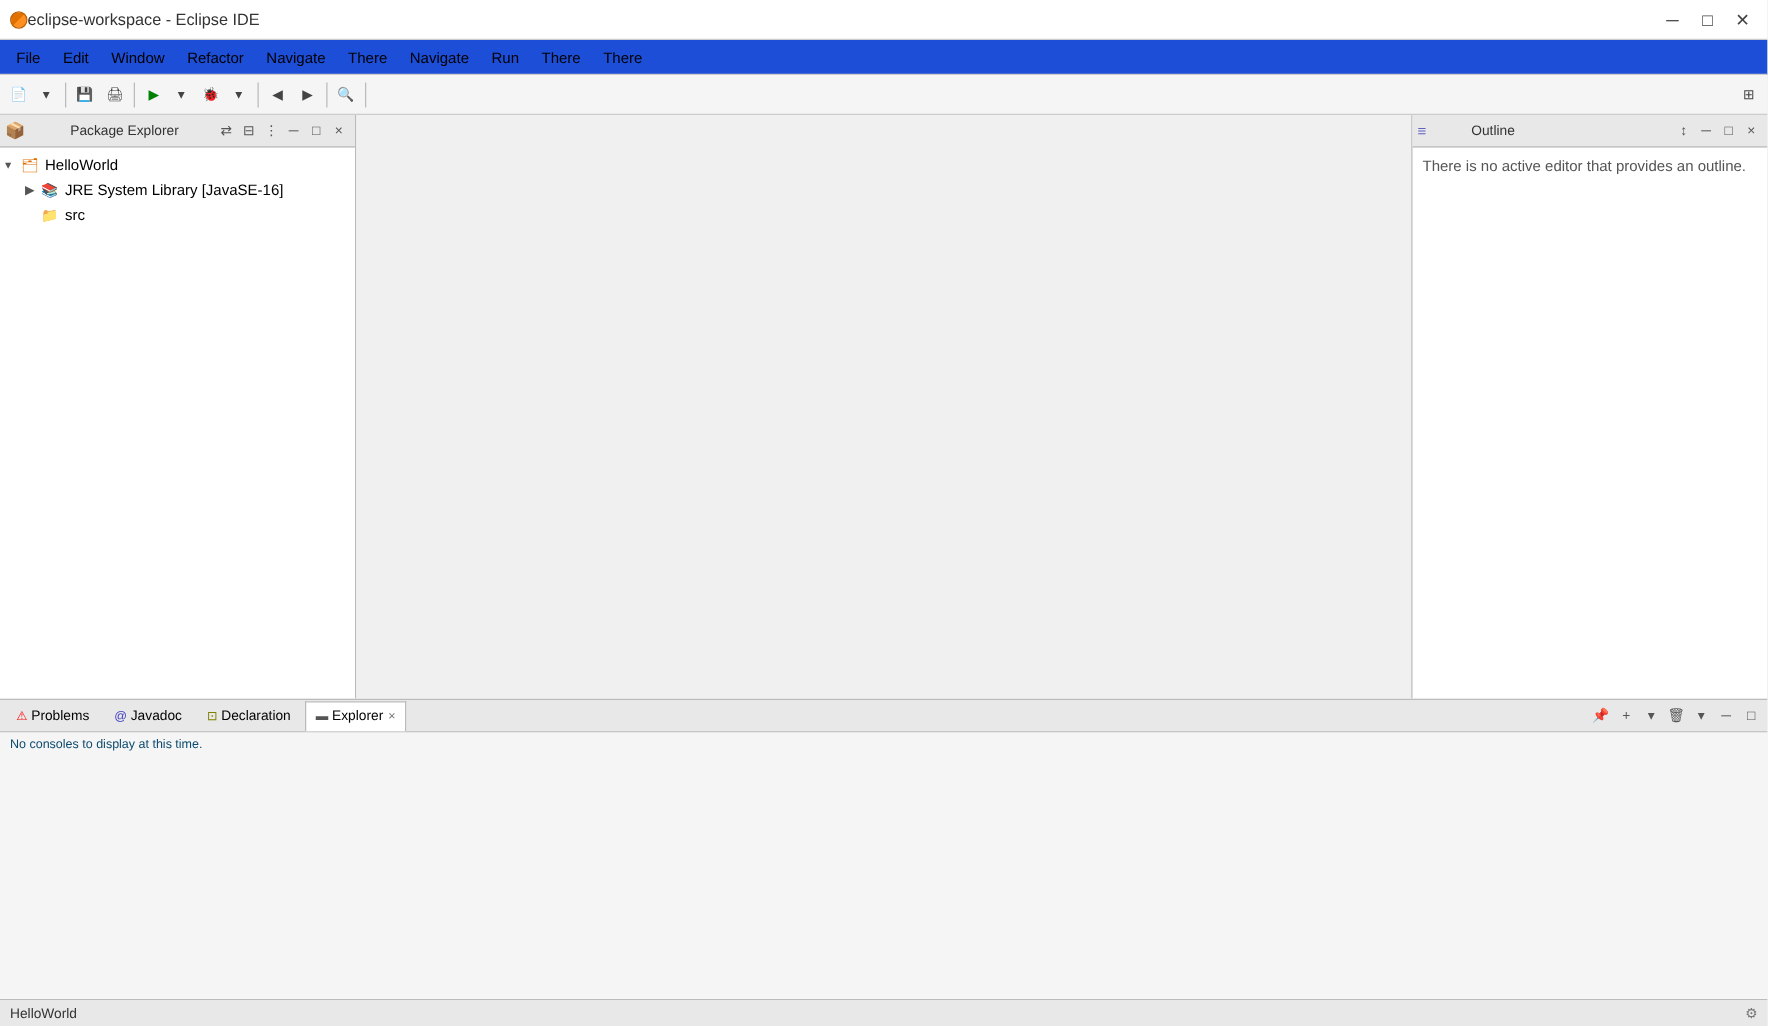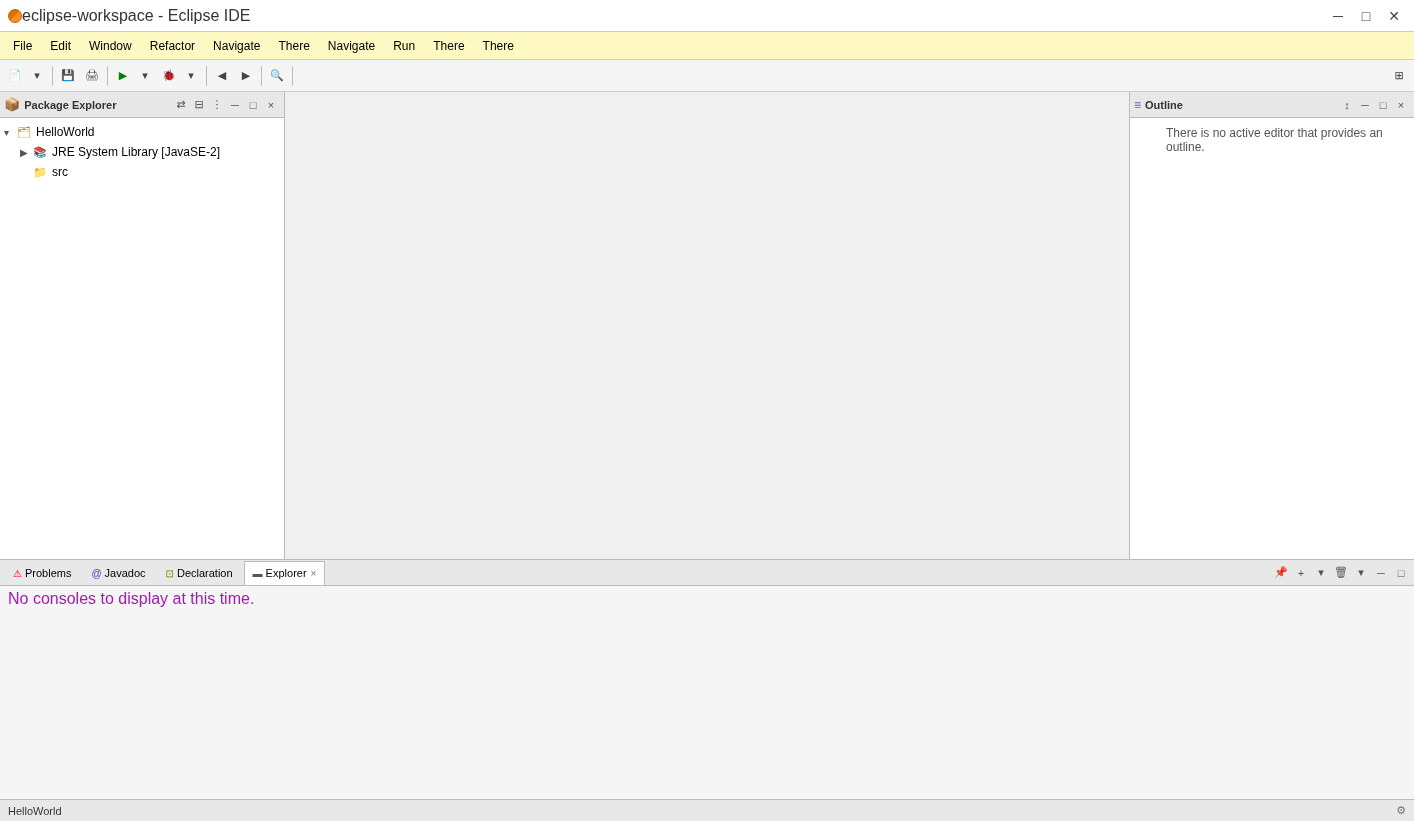--- a/index.html
+++ b/index.html
@@ -10,36 +10,36 @@
       background: #fff;
       height: 32px;
       display: flex;
       align-items: center;
       padding: 0 8px;
       border-bottom: 1px solid #ccc;
       position: relative;
     }
     #title-bar .title-text {
       flex: 1;
-      font-size: 16px;
+      font-size: 13px;
       color: #333;
     }
     #title-bar .window-controls {
       display: flex; gap: 4px;
     }
     #title-bar .win-btn {
       width: 24px; height: 24px;
       display: flex; align-items: center; justify-content: center;
       cursor: pointer; font-size: 14px; color: #444;
       border: none; background: transparent;
     }
 
     
     #menu-bar {
-      background: #fef9c3;
+      background: #1d4ed8;
       height: 28px;
       display: flex;
       align-items: center;
       border-bottom: 1px solid #ccc;
       padding: 0 4px;
     }
     .menu-item {
       padding: 4px 8px;
       cursor: pointer;
       font-size: 12px;
@@ -94,22 +94,22 @@
     }
     #package-explorer-header {
       display: flex;
       align-items: center;
       background: #e8e8e8;
       border-bottom: 1px solid #bbb;
       padding: 2px 4px;
       height: 26px;
     }
     .panel-title {
-      font-size: 11px; font-weight: bold;
-      flex: 1; color: #333;
+      font-size: 11px; font-weight: normal;
+      flex: 1; color: #333; margin-left: 32px;
     }
     .panel-icon-btn {
       width: 18px; height: 18px;
       display: flex; align-items: center; justify-content: center;
       cursor: pointer; color: #555; font-size: 11px;
       border: 1px solid transparent;
     }
 
     #package-tree {
       flex: 1;
@@ -150,21 +150,20 @@
       background: #e8e8e8;
       border-bottom: 1px solid #bbb;
       padding: 2px 4px;
       height: 26px;
     }
     #outline-content {
       flex: 1;
       padding: 8px;
       font-size: 12px;
       color: #555;
-      margin-left: 28px;
     }
 
     
     #bottom-panel {
       height: 240px;
       border-top: 1px solid #bbb;
       background: #fff;
       display: flex;
       flex-direction: column;
     }
@@ -198,22 +197,22 @@
     .bottom-tab-spacer { flex: 1; }
     .bottom-toolbar { display: flex; gap: 2px; align-items: center; }
 
     #bottom-content {
       flex: 1;
       overflow: auto;
       background: #f5f5f5;
     }
     #console-message {
       padding: 4px 8px;
-      font-size: 16px;
-      color: #a21caf;
+      font-size: 10px;
+      color: #0c4a6e;
     }
 
     
     #status-bar {
       height: 22px;
       background: #e8e8e8;
       border-top: 1px solid #bbb;
       display: flex;
       align-items: center;
       padding: 0 8px;
@@ -307,21 +306,21 @@
 
         <div class="tree-item">
           <span class="tree-arrow">▾</span>
           <span class="tree-icon icon-project">🗂</span>
           <span class="tree-label">HelloWorld</span>
         </div>
 
         <div class="tree-item tree-child">
           <span class="tree-arrow">▶</span>
           <span class="tree-icon icon-jre">📚</span>
-          <span class="tree-label">JRE System Library [JavaSE-2]</span>
+          <span class="tree-label">JRE System Library [JavaSE-16]</span>
         </div>
 
         <div class="tree-item tree-child">
           <span class="tree-arrow">&nbsp;</span>
           <span class="tree-icon icon-src">📁</span>
           <span class="tree-label">src</span>
         </div>
       </div>
     </div>
 

